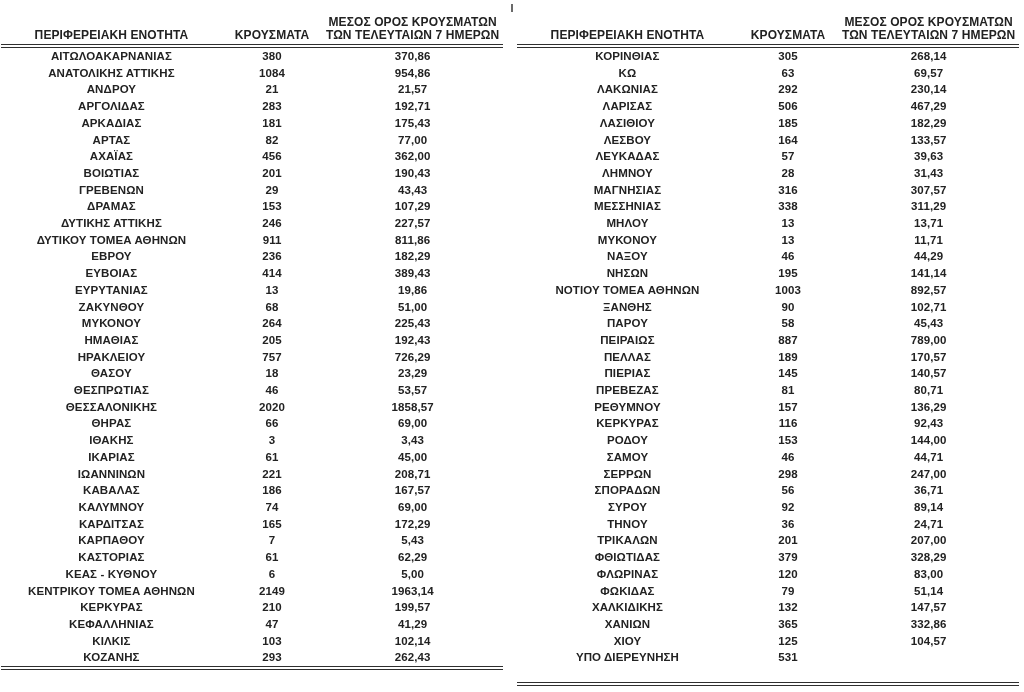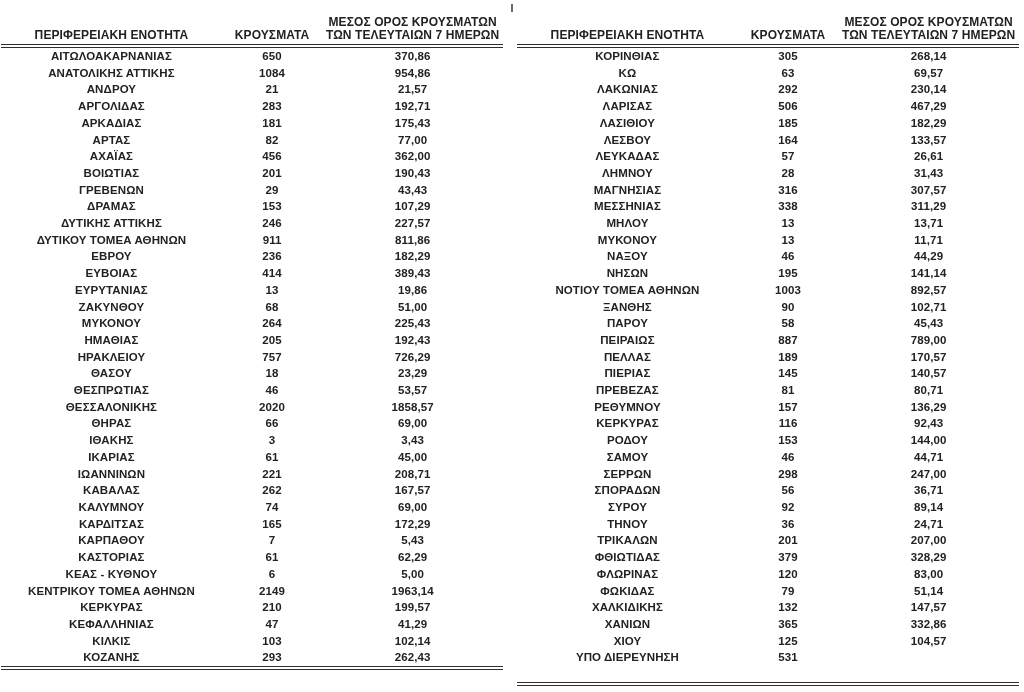--- a/index.html
+++ b/index.html
@@ -92,21 +92,21 @@
           </th>
           <th>
             <span>ΜΕΣΟΣ ΟΡΟΣ ΚΡΟΥΣΜΑΤΩΝ</span><br>
             <span>ΤΩΝ ΤΕΛΕΥΤΑΙΩΝ 7 ΗΜΕΡΩΝ</span>
           </th>
         </tr>
       </thead>
       <tbody>
           <tr>
             <td class="c1">ΑΙΤΩΛΟΑΚΑΡΝΑΝΙΑΣ</td>
-            <td class="c2">650</td>
+            <td class="c2">380</td>
             <td class="c3">370,86</td>
           </tr>
           <tr>
             <td class="c1">ΑΝΑΤΟΛΙΚΗΣ ΑΤΤΙΚΗΣ</td>
             <td class="c2">1084</td>
             <td class="c3">954,86</td>
           </tr>
           <tr>
             <td class="c1">ΑΝΔΡΟΥ</td>
             <td class="c2">21</td>
@@ -222,21 +222,21 @@
             <td class="c2">61</td>
             <td class="c3">45,00</td>
           </tr>
           <tr>
             <td class="c1">ΙΩΑΝΝΙΝΩΝ</td>
             <td class="c2">221</td>
             <td class="c3">208,71</td>
           </tr>
           <tr>
             <td class="c1">ΚΑΒΑΛΑΣ</td>
-            <td class="c2">262</td>
+            <td class="c2">186</td>
             <td class="c3">167,57</td>
           </tr>
           <tr>
             <td class="c1">ΚΑΛΥΜΝΟΥ</td>
             <td class="c2">74</td>
             <td class="c3">69,00</td>
           </tr>
           <tr>
             <td class="c1">ΚΑΡΔΙΤΣΑΣ</td>
             <td class="c2">165</td>
@@ -334,21 +334,21 @@
             <td class="c3">182,29</td>
           </tr>
           <tr>
             <td class="c1">ΛΕΣΒΟΥ</td>
             <td class="c2">164</td>
             <td class="c3">133,57</td>
           </tr>
           <tr>
             <td class="c1">ΛΕΥΚΑΔΑΣ</td>
             <td class="c2">57</td>
-            <td class="c3">26,61</td>
+            <td class="c3">39,63</td>
           </tr>
           <tr>
             <td class="c1">ΛΗΜΝΟΥ</td>
             <td class="c2">28</td>
             <td class="c3">31,43</td>
           </tr>
           <tr>
             <td class="c1">ΜΑΓΝΗΣΙΑΣ</td>
             <td class="c2">316</td>
             <td class="c3">307,57</td>

